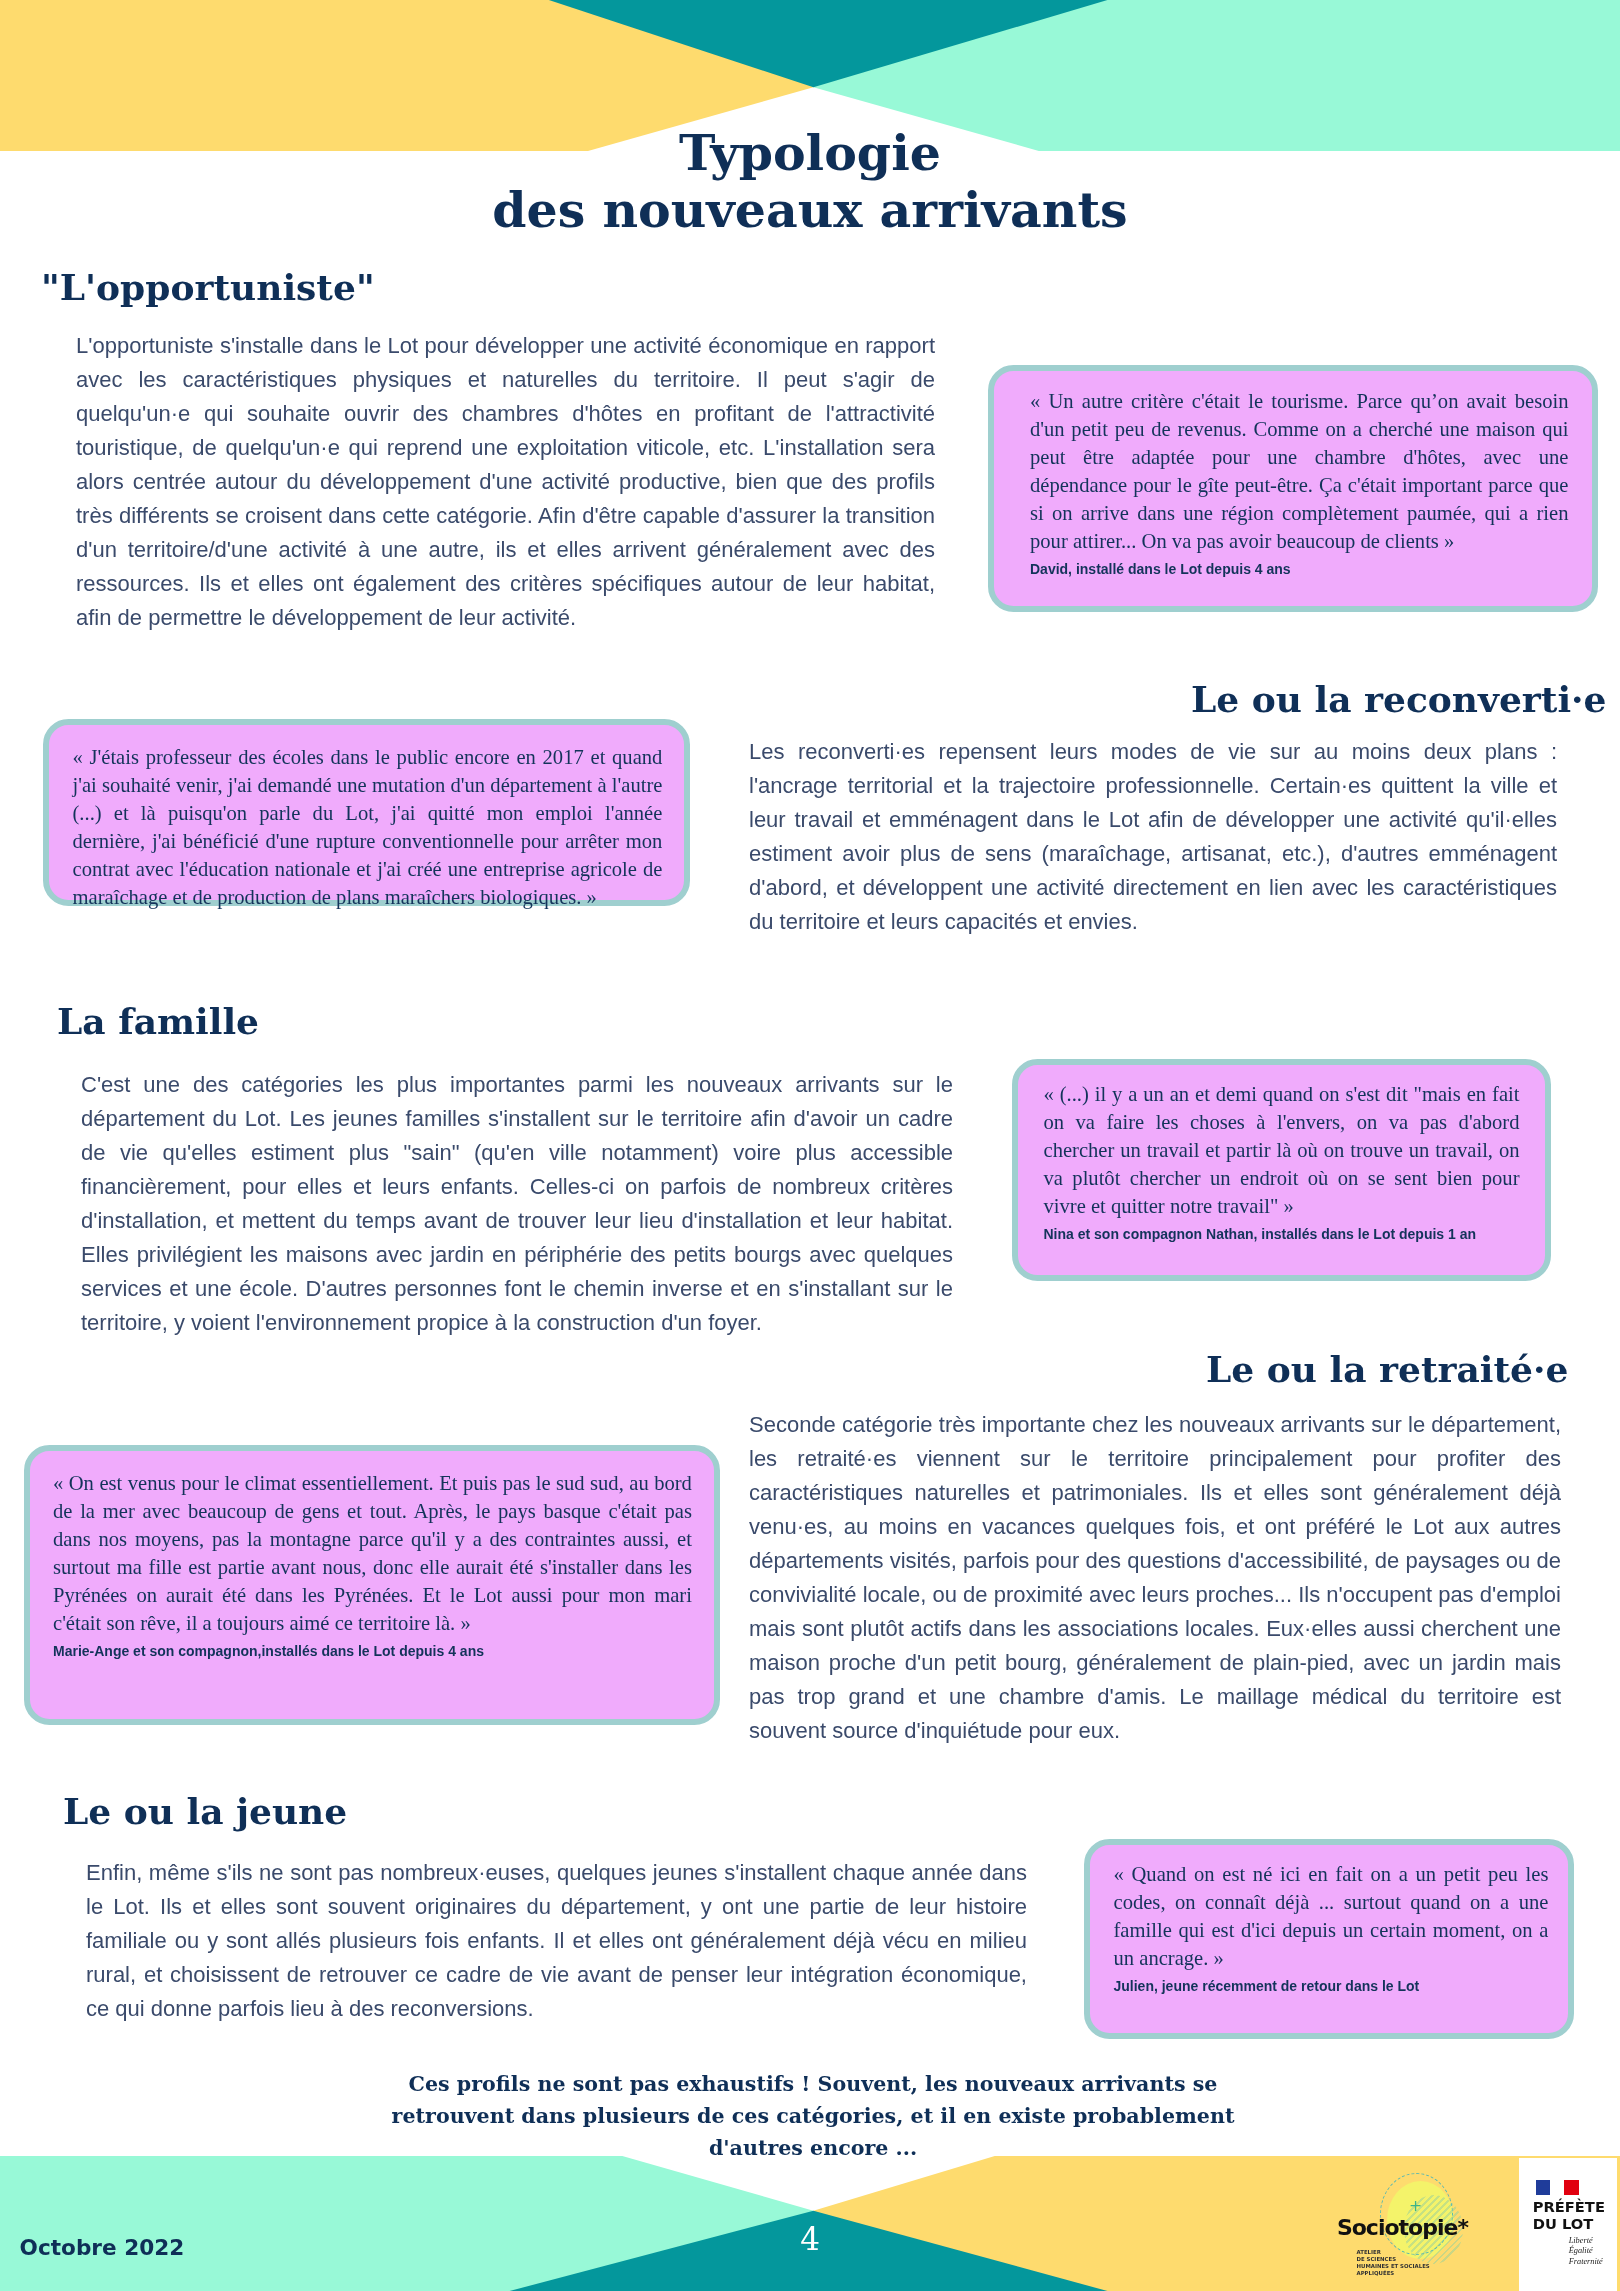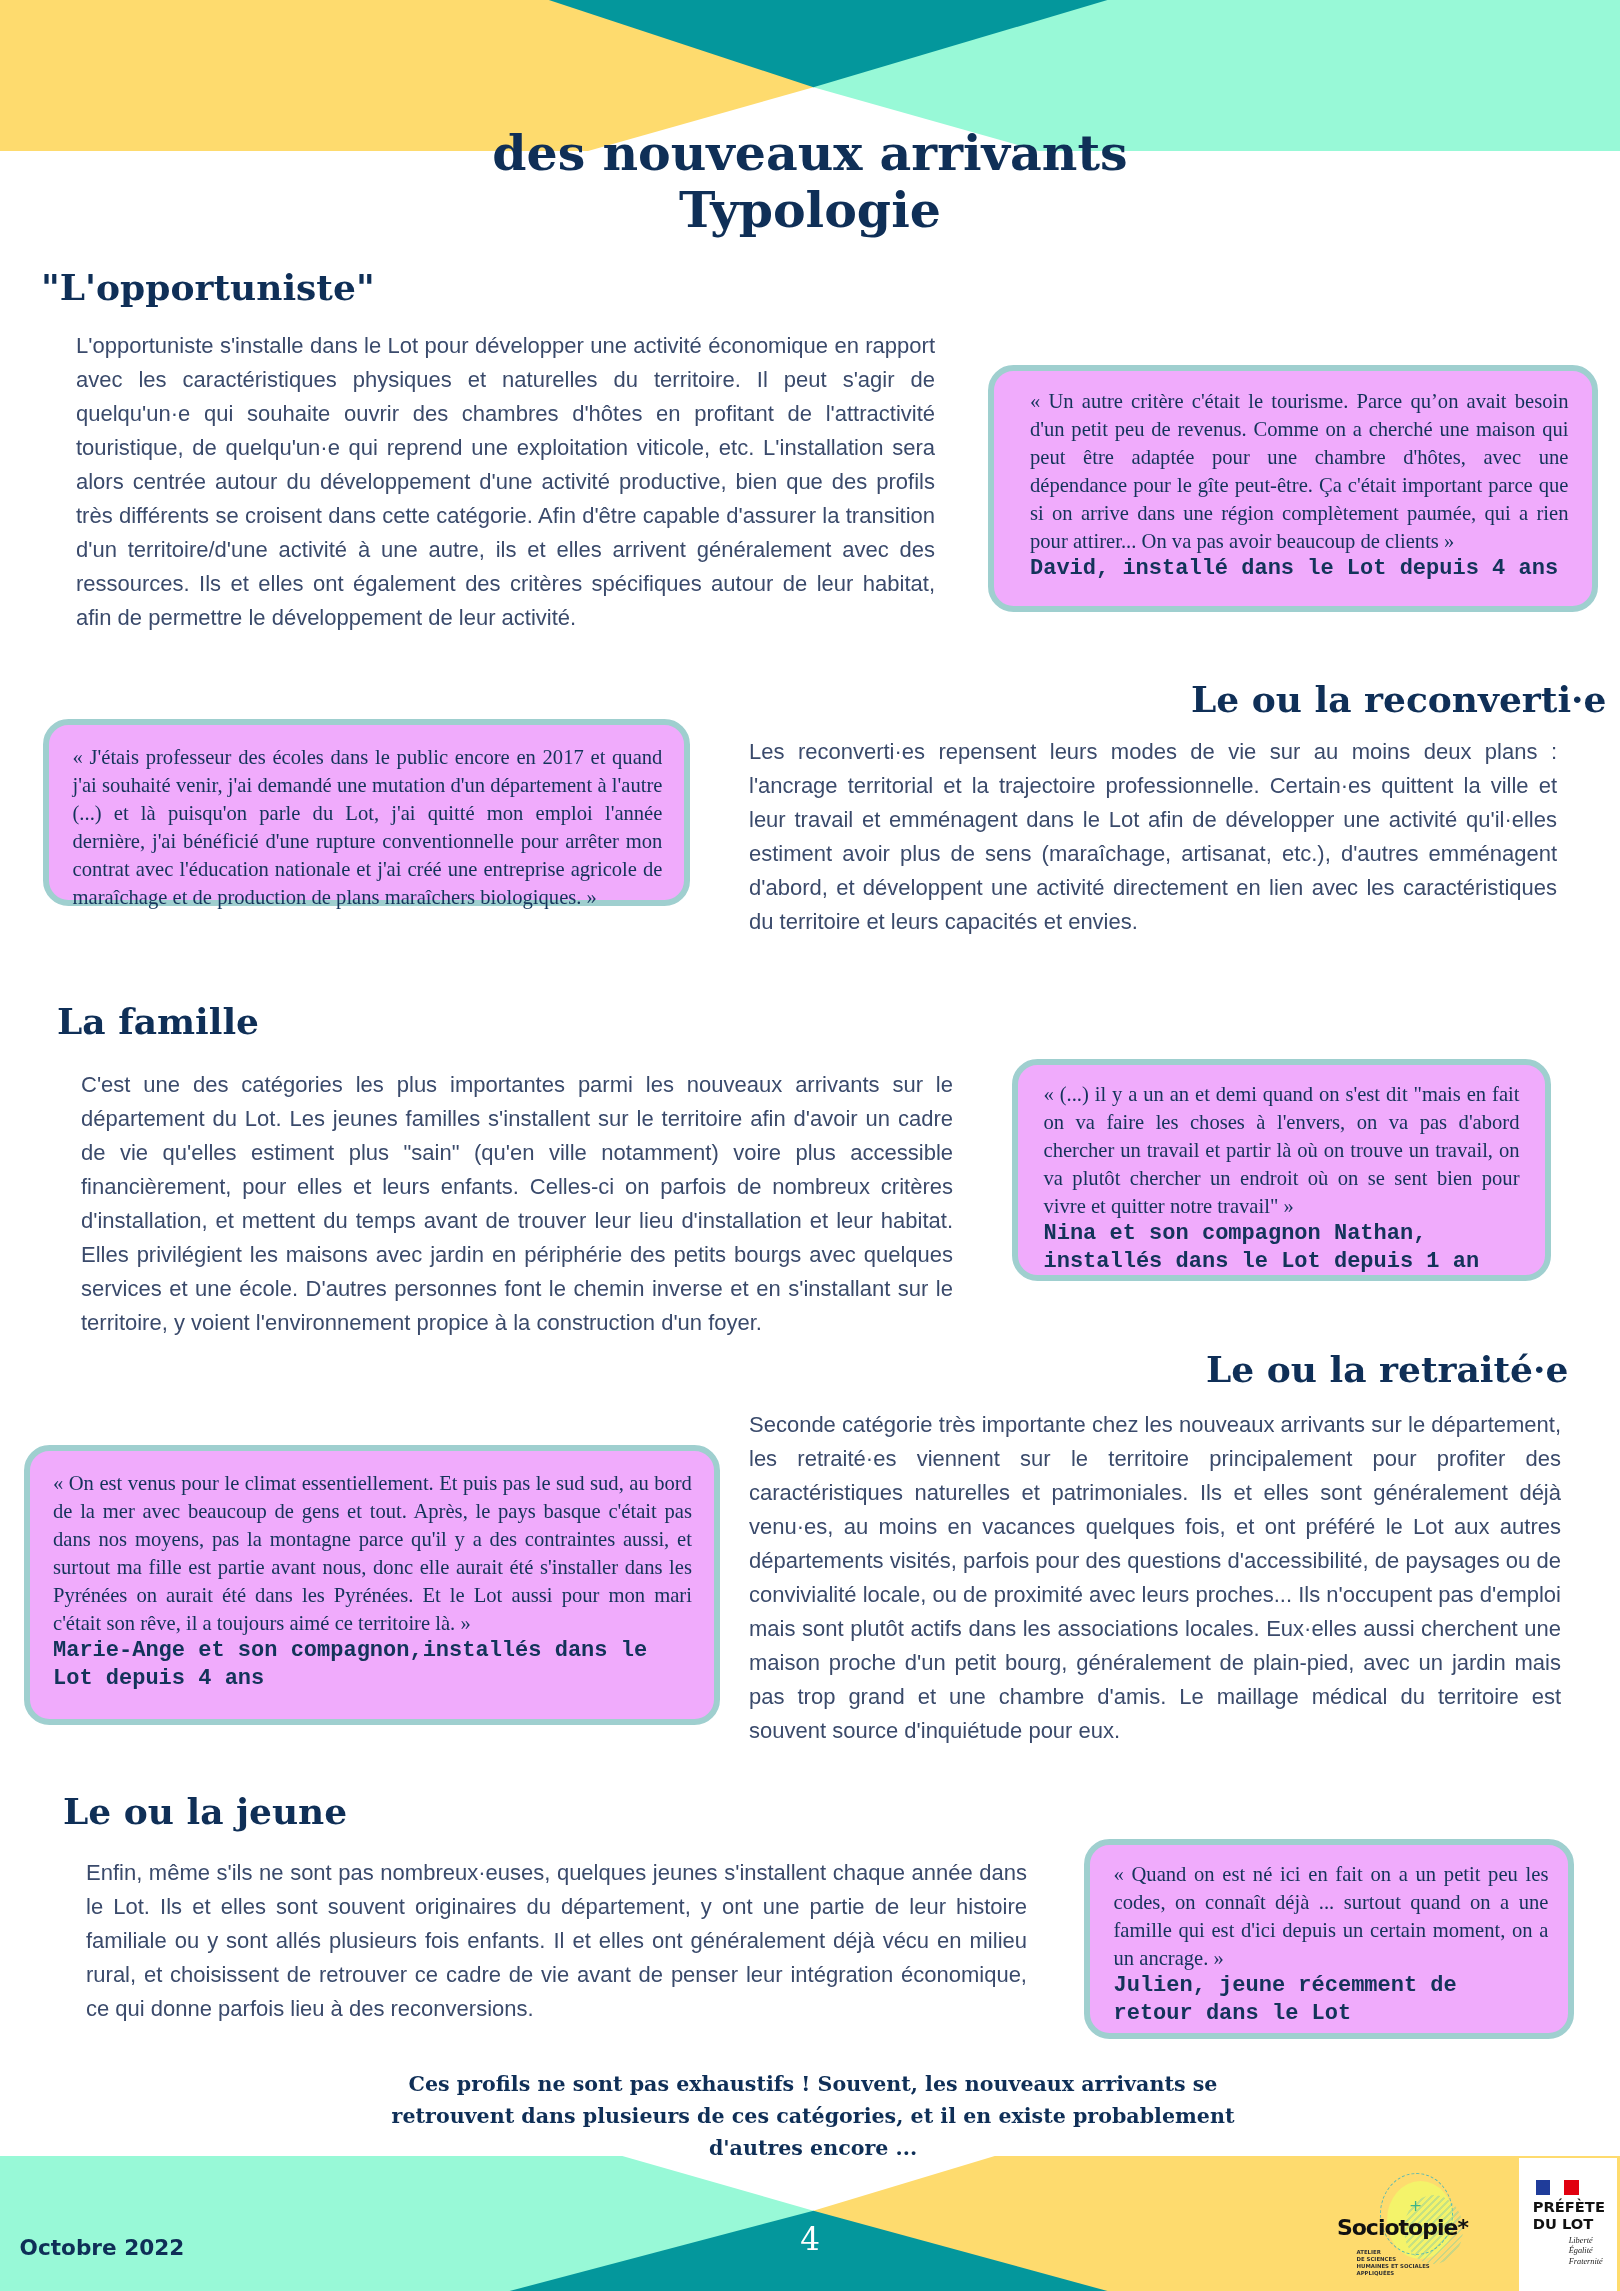--- a/index.html
+++ b/index.html
@@ -49,23 +49,23 @@
     box-sizing: border-box;
   }
   .quote-text {
     font-family: "Liberation Serif", serif;
     font-size: 20.6px; line-height: 28px;
     color: #13335a;
     text-align: justify;
     text-align-last: left;
   }
   .quote-author {
-    font-family: Liberation Mono, monospace;
+    font-family: Liberation Sans, sans-serif;
     font-weight: bold;
-    font-size: 22px; line-height: 28px;
+    font-size: 14px; line-height: 28px;
     color: #13335a;
   }
 
   .closing {
     position: absolute; left: 372px; width: 882px; top: 2068px;
     text-align: center;
     font-family: "DejaVu Serif", serif;
     font-weight: bold; color: #0f2f57;
     font-size: 20.6px; line-height: 32px;
   }
@@ -141,22 +141,22 @@
 
 <div class="banner banner-top">
   <svg viewBox="0 0 1653 154" preserveAspectRatio="none">
     <polygon points="0,0 830,0 830,89 600,154 0,154" fill="#fedb6e"></polygon>
     <polygon points="830,0 1653,0 1653,154 1060,154 830,89" fill="#98f9d7"></polygon>
     <polygon points="560,0 1130,0 830,89" fill="#04979c"></polygon>
   </svg>
 </div>
 
 <h1 class="title" style="margin:0;">
+  <span>Typologie</span>
   <span>des nouveaux arrivants</span>
-  <span>Typologie</span>
 </h1>
 
 <h2 class="heading" style="left:41px; top:266px; margin:0;">"L'opportuniste"</h2>
 <p class="body-text" style="left:76px; top:329px; width:859px; margin:0;">L'opportuniste s'installe dans le Lot pour développer une activité économique en rapport avec les caractéristiques physiques et naturelles du territoire. Il peut s'agir de quelqu'un·e qui souhaite ouvrir des chambres d'hôtes en profitant de l'attractivité touristique, de quelqu'un·e qui reprend une exploitation viticole, etc. L'installation sera alors centrée autour du développement d'une activité productive, bien que des profils très différents se croisent dans cette catégorie. Afin d'être capable d'assurer la transition d'un territoire/d'une activité à une autre, ils et elles arrivent généralement avec des ressources. Ils et elles ont également des critères spécifiques autour de leur habitat, afin de permettre le développement de leur activité.</p>
 <div class="quote-box" style="left:988px; top:365px; width:610px; height:247px; padding:15.7px 23.5px 0 36px;">
   <div class="quote-text">« Un autre critère c'était le tourisme. Parce qu’on avait besoin d'un petit peu de revenus. Comme on a cherché une maison qui peut être adaptée pour une chambre d'hôtes, avec une dépendance pour le gîte peut-être. Ça c'était important parce que si on arrive dans une région complètement paumée, qui a rien pour attirer... On va pas avoir beaucoup de clients »</div>
   <div class="quote-author">David, installé dans le Lot depuis 4 ans</div>
 </div>
 
 <h2 class="heading" style="left:1183px; top:670px; margin:8px;">Le ou la reconverti·e</h2>

